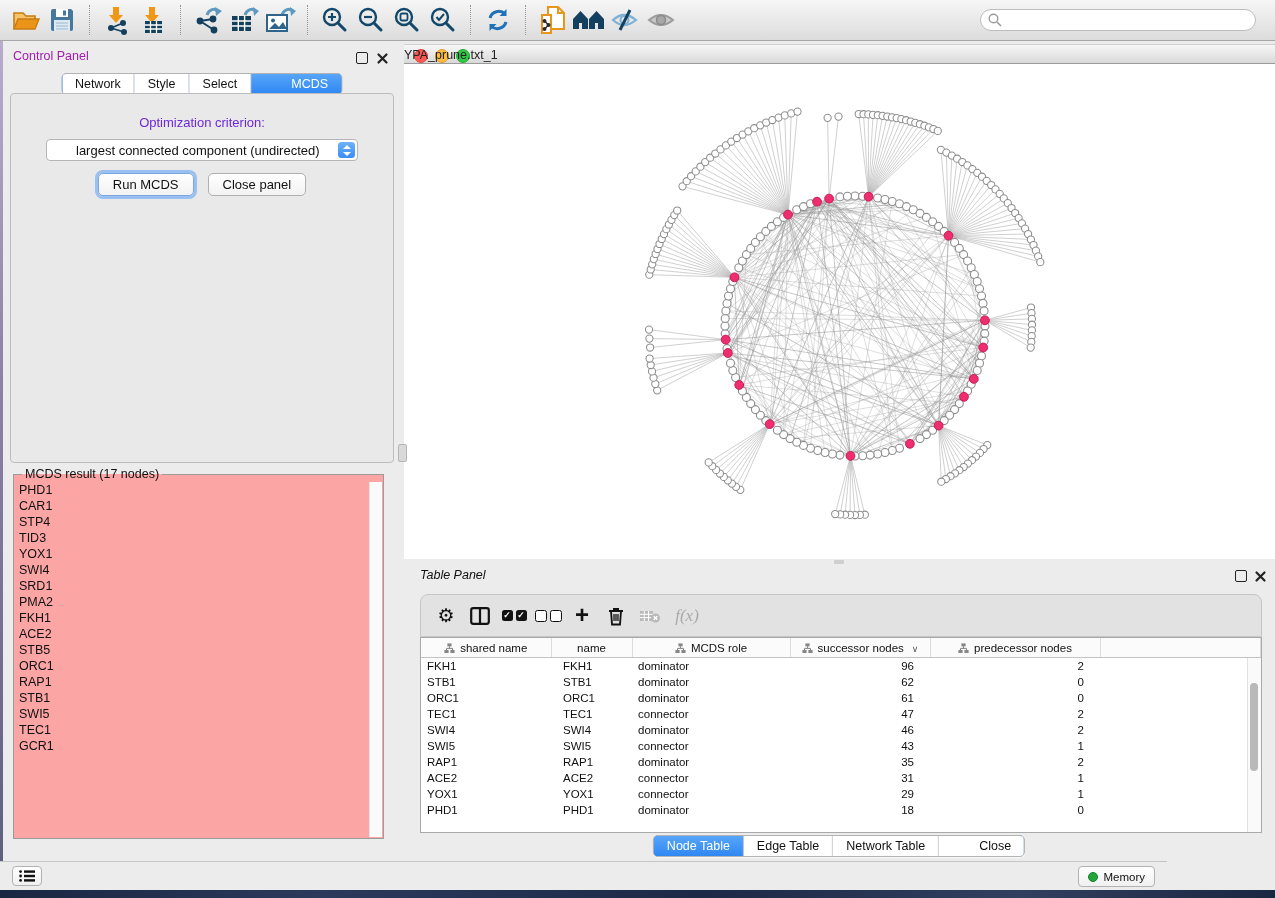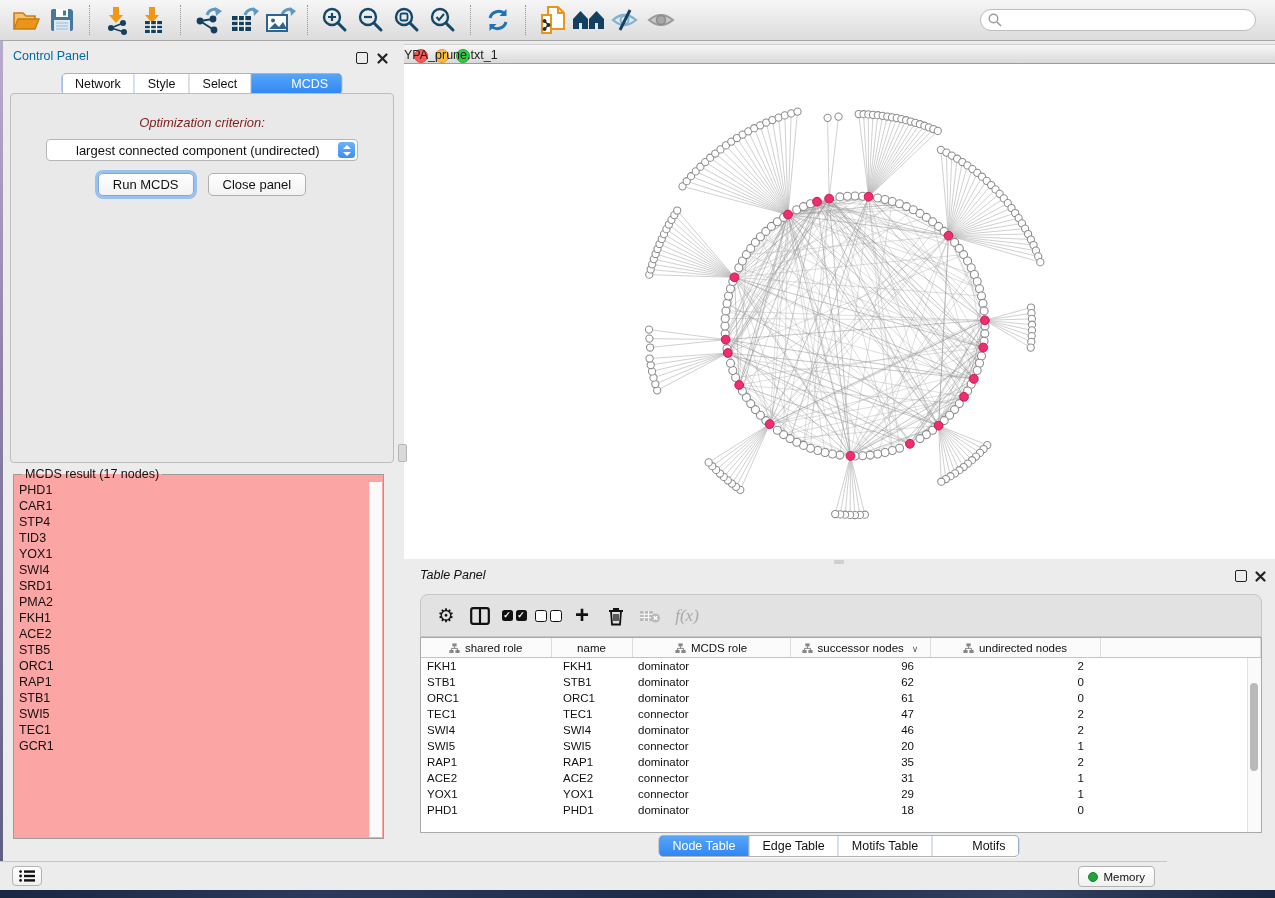--- a/index.html
+++ b/index.html
@@ -18,36 +18,36 @@
     display:flex;align-items:center;padding-left:8px;}
   .tb-btn{width:36px;height:34px;display:flex;align-items:center;justify-content:center;flex:0 0 auto;}
   .tb-sep{width:0;height:30px;border-left:1px dotted #969696;margin:0 9px;flex:0 0 auto;}
   .search-wrap{position:absolute;right:19px;top:9px;width:276px;height:22px;}
   .search-wrap input{width:100%;height:100%;box-sizing:border-box;border:1px solid #bdbdbd;border-radius:11px;
     background:#fff;padding:0 8px 0 26px;font-size:12px;outline:none;}
   .search-wrap svg{position:absolute;left:8px;top:4px;}
 
   
   .control-panel{position:absolute;left:3px;top:41px;width:397px;height:820px;background:#ececec;}
-  .panel-title{position:absolute;left:10px;top:8px;font-size:12.5px;color:#0369a1;}
+  .panel-title{position:absolute;left:10px;top:8px;font-size:12.5px;color:#a21caf;}
   .panel-float{position:absolute;width:10px;height:10px;border:1.7px solid #222;border-radius:2px;background:transparent;}
   .cp-float{right:32px;top:11px;} .cp-close{right:11px;top:11px;}
   .panel-close{position:absolute;width:13px;height:13px;}
 
   .seg{display:inline-flex;border:1px solid #b3b3b3;border-radius:5px;background:#3b82f6;overflow:hidden;
     box-shadow:0 1px 0 rgba(255,255,255,.7);}
   .seg button{appearance:none;border:none;background:#fff;font-family:inherit;font-size:12.5px;color:#111;
     padding:3px 13px;border-right:1px solid #c7c7c7;line-height:14px;}
   .seg button:last-child{border-right:none;padding-left:40px;}
   .seg button.active{background:linear-gradient(#57a5f8,#2f87f3);color:#fff;}
   .cp-tabs{position:absolute;top:32px;left:50%;transform:translateX(-50%);}
 
   .cp-pane{position:absolute;left:7px;right:6px;top:52px;height:368px;background:#e9e9e9;
     border:1px solid #bdbdbd;border-radius:4px;}
-  .opt-label{margin-top:21px;text-align:center;font-size:13px;color:#7f1d1d;font-style:italic;}
+  .opt-label{margin-top:21px;text-align:center;font-size:13px;color:#6d28d9;}
   .opt-select{position:relative;margin:9px auto 0;width:312px;height:22px;background:#fff;
     border:1px solid #b6b6b6;border-radius:4px;box-sizing:border-box;}
   .opt-select .val{position:absolute;left:9px;top:3px;font-size:13px;color:#111;white-space:nowrap;padding-left:20px;}
   .opt-stepper{position:absolute;right:2px;top:2px;width:17px;height:16px;border-radius:3.5px;
     background:linear-gradient(#6db2fa,#3b8df5);}
   .opt-stepper .up,.opt-stepper .dn{position:absolute;left:4.5px;width:0;height:0;border-left:4px solid transparent;border-right:4px solid transparent;}
   .opt-stepper .up{top:2.5px;border-bottom:4.5px solid #fff;}
   .opt-stepper .dn{bottom:2.5px;border-top:4.5px solid #fff;}
   .btn-row{margin-top:12px;display:flex;justify-content:center;gap:14px;}
   .mac-btn{appearance:none;font-family:inherit;font-size:13px;color:#111;background:linear-gradient(#ffffff,#f2f2f2);
@@ -988,40 +988,40 @@
             <col style="width:170px">
             <col>
         </colgroup>
         <thead>
             <tr>
               <th><svg class="hicon" width="11" height="10" viewBox="0 0 11 10">
                   <rect x="3.4" y="0.4" width="4.2" height="3" fill="#868686"></rect>
                   <path d="M5.5 3.4 v2 M2.5 5.4 h6 M2.5 5.4 v2 M8.5 5.4 v2" stroke="#868686" fill="none"></path>
                   <rect x="0.4" y="7" width="4.2" height="3" fill="#868686"></rect>
                   <rect x="6.4" y="7" width="4.2" height="3" fill="#868686"></rect>
-                </svg><span>shared role</span></th>
+                </svg><span>shared name</span></th>
               <th><span>name</span></th>
               <th><svg class="hicon" width="11" height="10" viewBox="0 0 11 10">
                   <rect x="3.4" y="0.4" width="4.2" height="3" fill="#868686"></rect>
                   <path d="M5.5 3.4 v2 M2.5 5.4 h6 M2.5 5.4 v2 M8.5 5.4 v2" stroke="#868686" fill="none"></path>
                   <rect x="0.4" y="7" width="4.2" height="3" fill="#868686"></rect>
                   <rect x="6.4" y="7" width="4.2" height="3" fill="#868686"></rect>
                 </svg><span>MCDS role</span></th>
               <th><svg class="hicon" width="11" height="10" viewBox="0 0 11 10">
                   <rect x="3.4" y="0.4" width="4.2" height="3" fill="#868686"></rect>
                   <path d="M5.5 3.4 v2 M2.5 5.4 h6 M2.5 5.4 v2 M8.5 5.4 v2" stroke="#868686" fill="none"></path>
                   <rect x="0.4" y="7" width="4.2" height="3" fill="#868686"></rect>
                   <rect x="6.4" y="7" width="4.2" height="3" fill="#868686"></rect>
                 </svg><span>successor nodes</span><span class="sortmark">∨</span></th>
               <th><svg class="hicon" width="11" height="10" viewBox="0 0 11 10">
                   <rect x="3.4" y="0.4" width="4.2" height="3" fill="#868686"></rect>
                   <path d="M5.5 3.4 v2 M2.5 5.4 h6 M2.5 5.4 v2 M8.5 5.4 v2" stroke="#868686" fill="none"></path>
                   <rect x="0.4" y="7" width="4.2" height="3" fill="#868686"></rect>
                   <rect x="6.4" y="7" width="4.2" height="3" fill="#868686"></rect>
-                </svg><span>undirected nodes</span></th>
+                </svg><span>predecessor nodes</span></th>
               <th></th>
             </tr>
           </thead>
         <tbody>
             <tr>
               <td>FKH1</td>
               <td class="c2">FKH1</td>
               <td>dominator</td>
               <td class="num">96</td>
               <td class="num">2</td>
@@ -1056,21 +1056,21 @@
               <td class="c2">SWI4</td>
               <td>dominator</td>
               <td class="num">46</td>
               <td class="num">2</td>
               <td></td>
             </tr>
             <tr>
               <td>SWI5</td>
               <td class="c2">SWI5</td>
               <td>connector</td>
-              <td class="num">20</td>
+              <td class="num">43</td>
               <td class="num">1</td>
               <td></td>
             </tr>
             <tr>
               <td>RAP1</td>
               <td class="c2">RAP1</td>
               <td>dominator</td>
               <td class="num">35</td>
               <td class="num">2</td>
               <td></td>
@@ -1102,22 +1102,22 @@
           </tbody>
       </table>
       <div class="tp-vscroll">
         <div class="tp-vthumb"></div>
       </div>
     </div>
 
     <div class="seg tp-tabs">
         <button class="active">Node Table</button>
         <button>Edge Table</button>
-        <button>Motifs Table</button>
-        <button>Motifs</button>
+        <button>Network Table</button>
+        <button>Close</button>
       </div>
   </div>
 
   <div class="status-bar">
     <div class="sb-menu">
       <svg width="16" height="12" viewBox="0 0 16 12">
         <circle cx="1.6" cy="1.6" r="1.4" fill="#111"></circle>
           <rect x="5" y="0.4" width="11" height="2.4" fill="#111"></rect>
         <circle cx="1.6" cy="6" r="1.4" fill="#111"></circle>
           <rect x="5" y="4.8" width="11" height="2.4" fill="#111"></rect>

